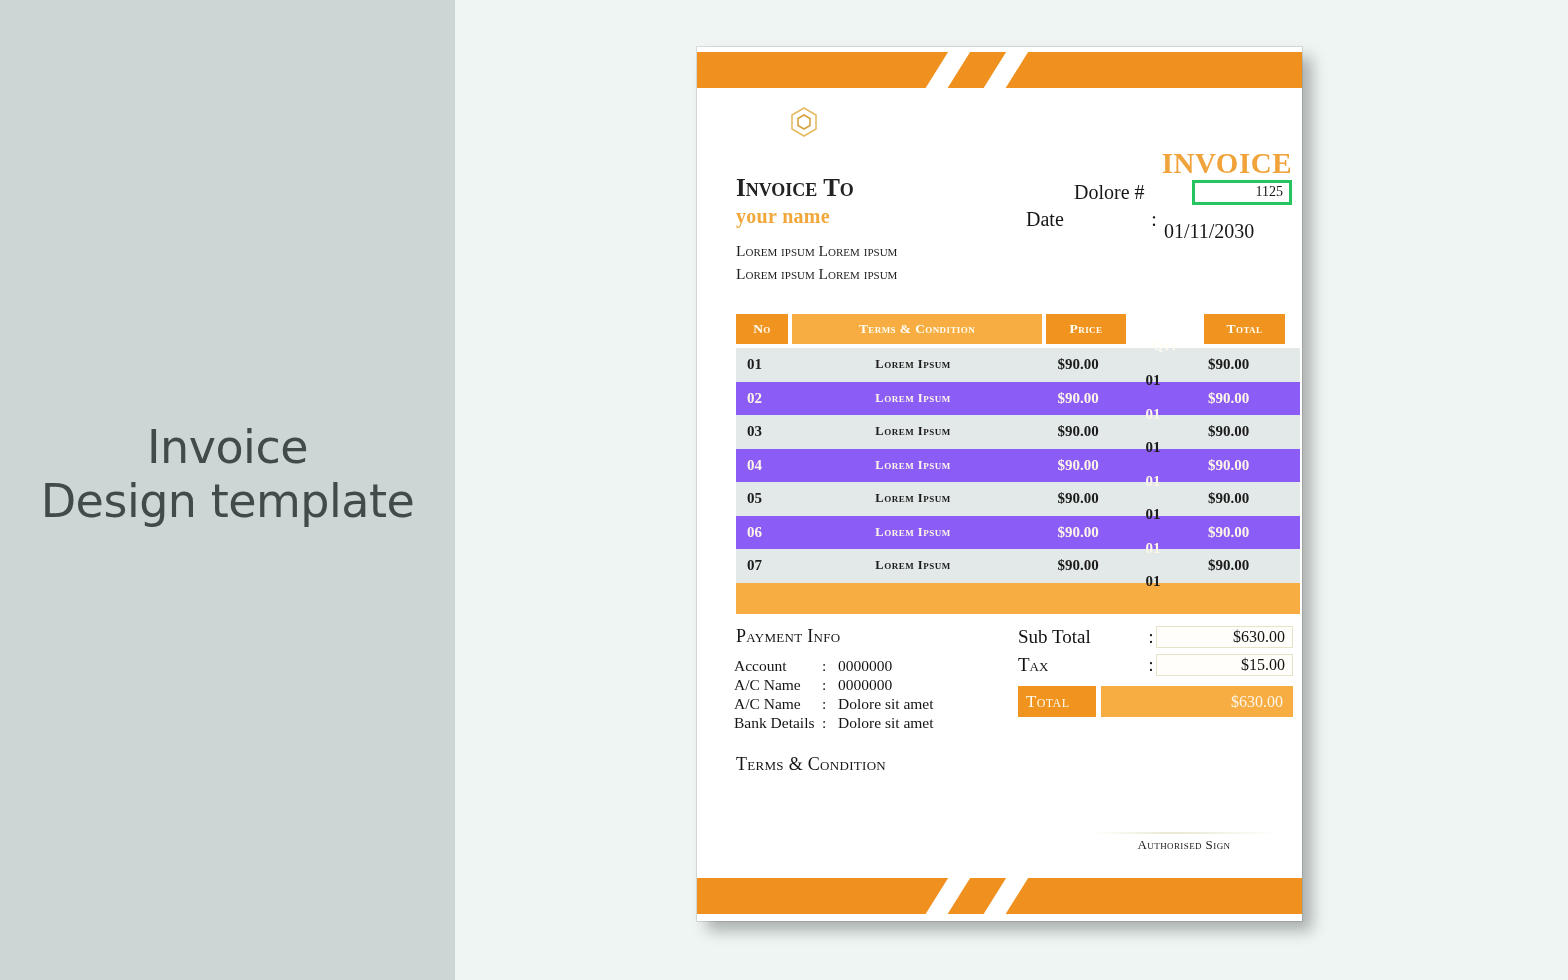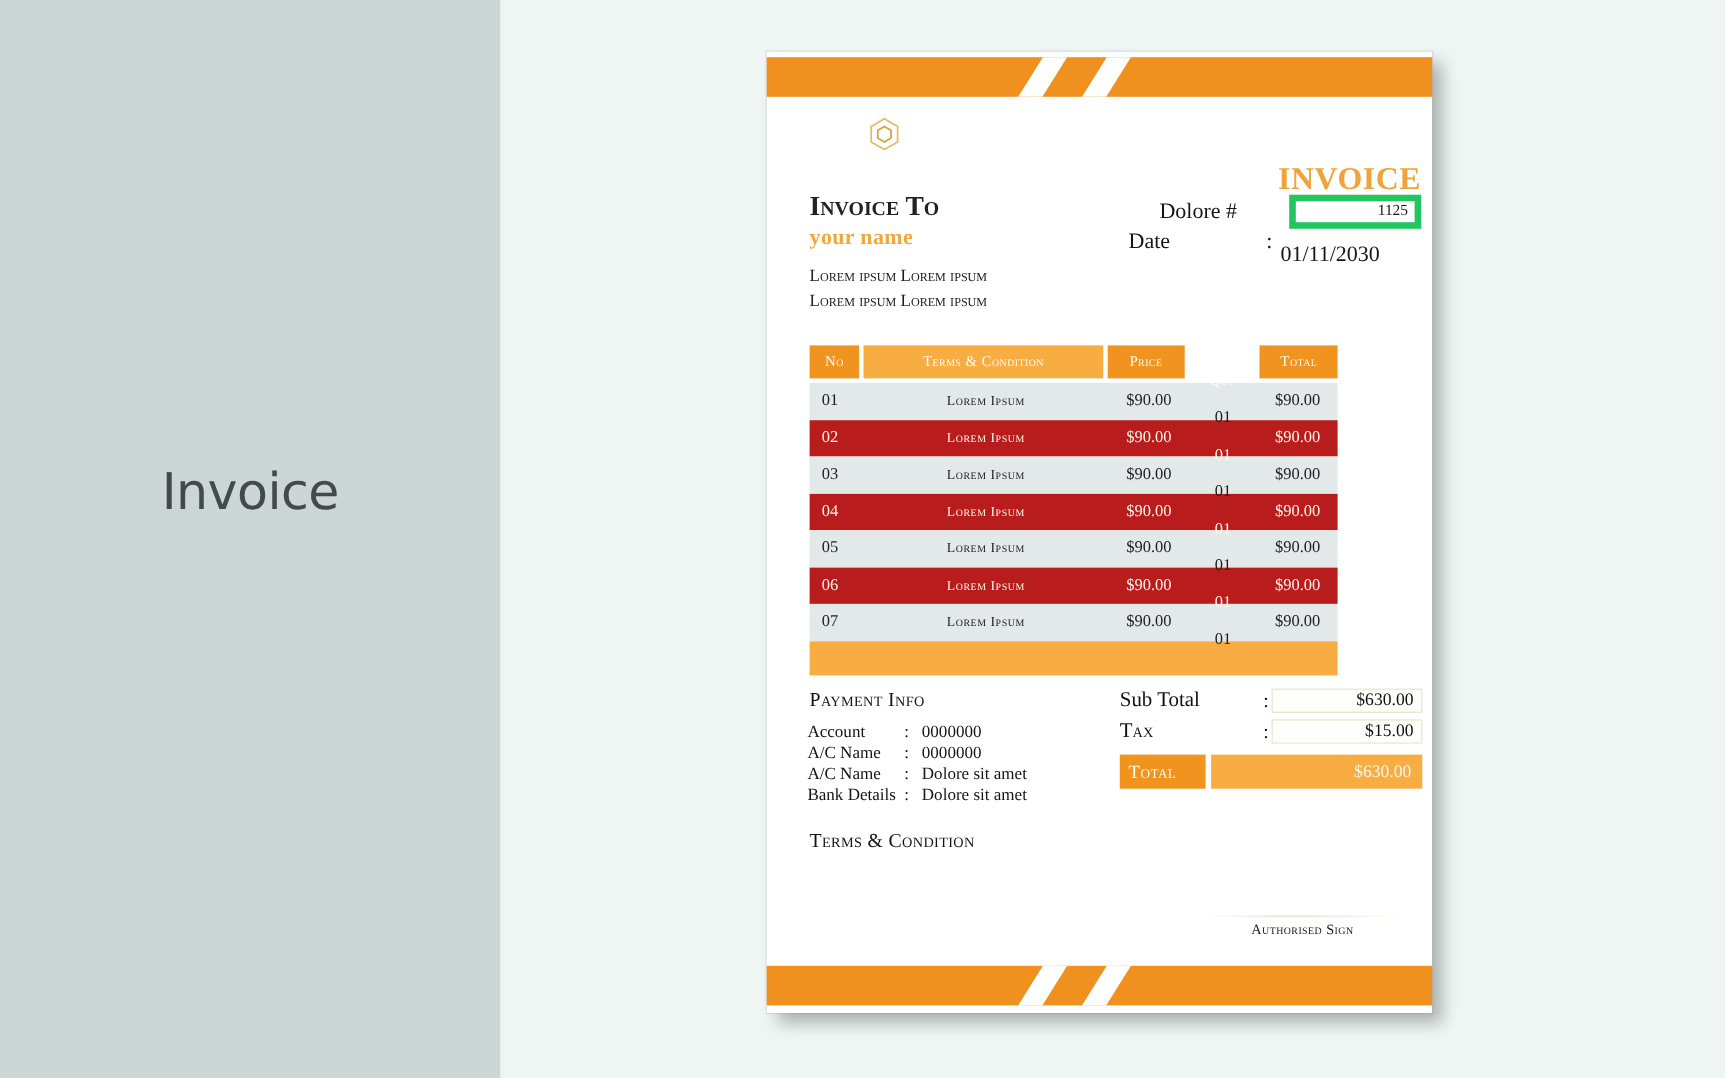--- a/index.html
+++ b/index.html
@@ -137,35 +137,36 @@
     display: flex;
     align-items: center;
     justify-content: flex-end;
     height: 27px;
     font-size: 20px;
     color: #161616;
   }
   .meta-label { width: 118px; text-align: left; }
   .meta-colon { width: 20px; text-align: center; }
   .meta-box {
-    width: 120px;
-    border: 6px solid #22c55e;
+    width: 100px;
+    border: 3px solid #22c55e;
     background: #fff;
     text-align: right;
     padding: 1px 6px 2px 0;
     font-size: 14px;
     box-sizing: border-box;
   }
   .meta-val { width: 128px; text-align: left; font-size: 20px; margin-top: 24px; }
 
   
   .tbl {
     position: absolute;
     left: 39px; top: 267px;
-    width: 480px;
+    width: 564px;
+    font-weight: bold;
   }
   .thead { display: flex; gap: 4px; height: 30px; }
   .th {
     display: flex;
     align-items: center;
     justify-content: center;
     color: #fffdf2;
     font-size: 13.5px;
     font-variant: small-caps;
     letter-spacing: 0.4px;
@@ -179,21 +180,21 @@
   .c-total { width: 81px; }
 
   .trow {
     display: flex;
     gap: 0px;
     height: 33.5px;
     align-items: center;
     font-size: 15px;
   }
   .trow.light { background: #e3e9e8; color: #1c1c1c; }
-  .trow.orange { background: #b91c1c; color: #fdf6e8; }
+  .trow.orange { background: #8b5cf6; color: #fdf6e8; }
   .td { display: flex; align-items: center; justify-content: center; height: 100%; }
   .td.no { justify-content: flex-start; padding-left: 11px; box-sizing: border-box; }
   .td.desc { font-size: 12.5px; font-variant: small-caps; letter-spacing: 0.5px; }
   .tfoot-bar {
     height: 31px;
     background: #f7ad42;
   }
   .spacer-gap { height: 4px; }
 
   
@@ -317,20 +318,21 @@
 </head>
 <body>
 
 <div class="stage">
 
   <div class="bg-left"></div>
   <div class="bg-right"></div>
 
   <div class="promo">
     <span>Invoice</span>
+    <span class="l2">Design template</span>
   </div>
 
   <div class="sheet">
 
     <div class="bar top">
       <div class="stripe s1"></div>
       <div class="stripe s2"></div>
     </div>
 
     <div class="logo-wrap">

